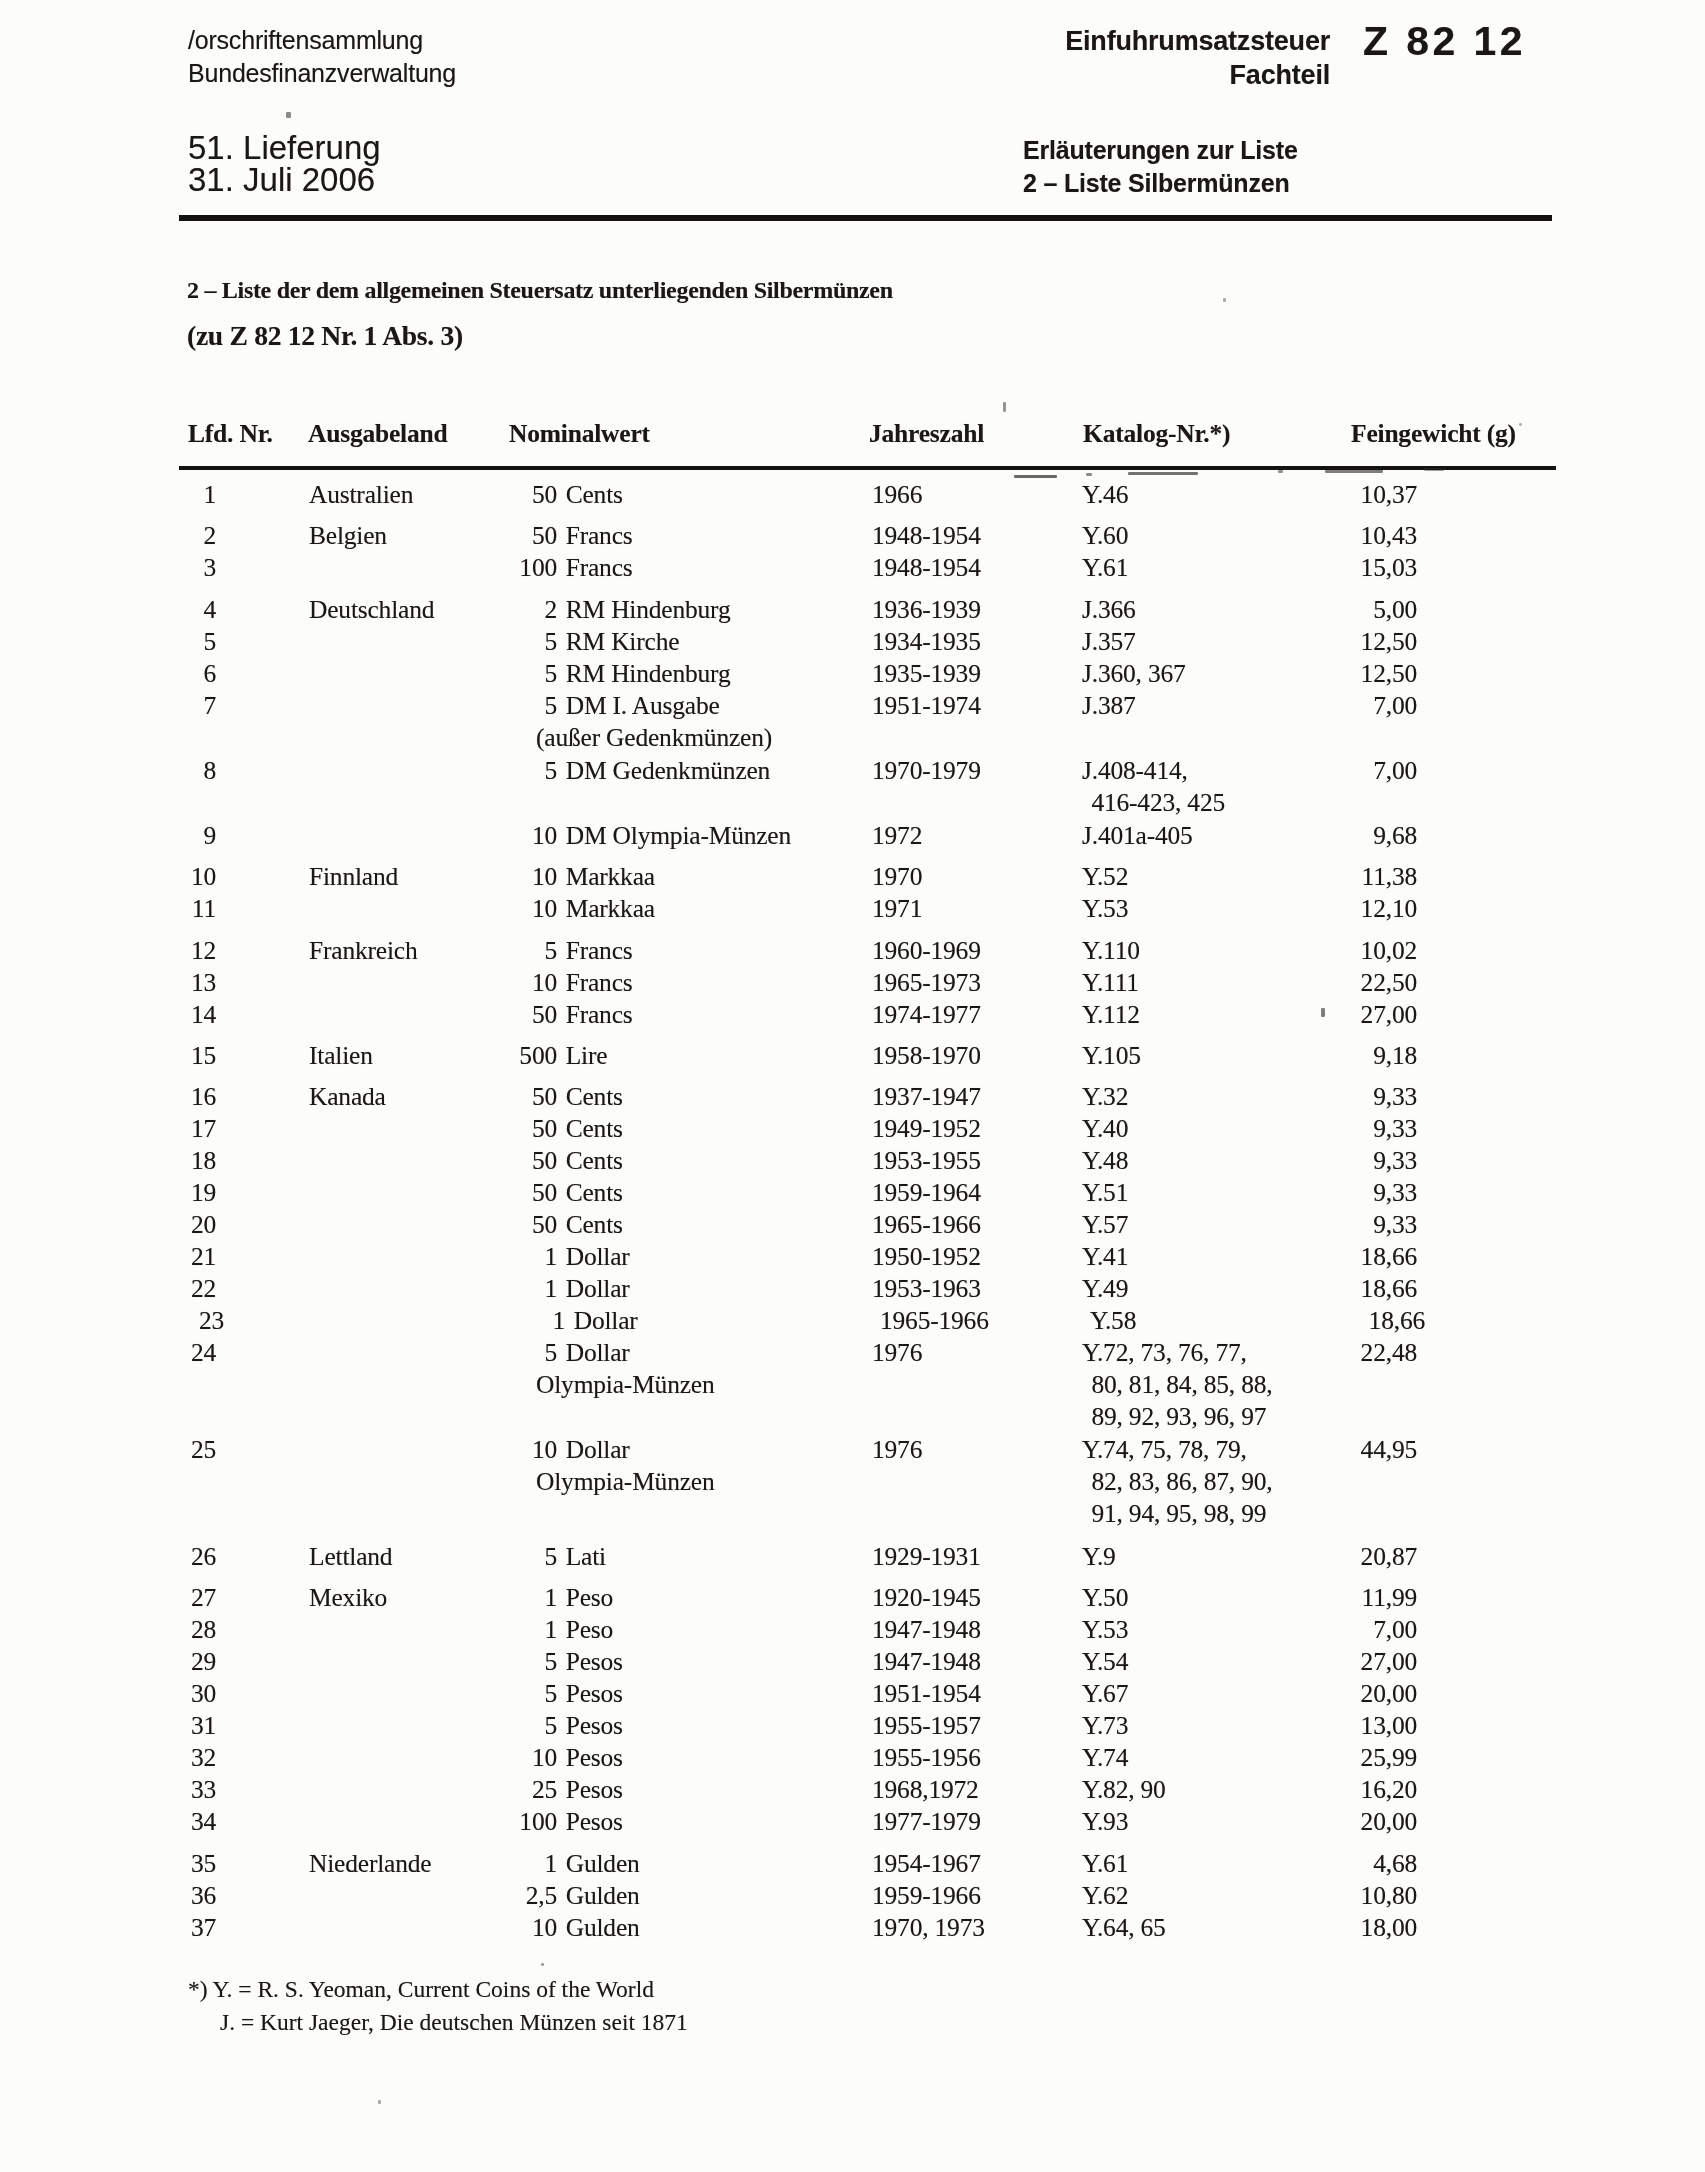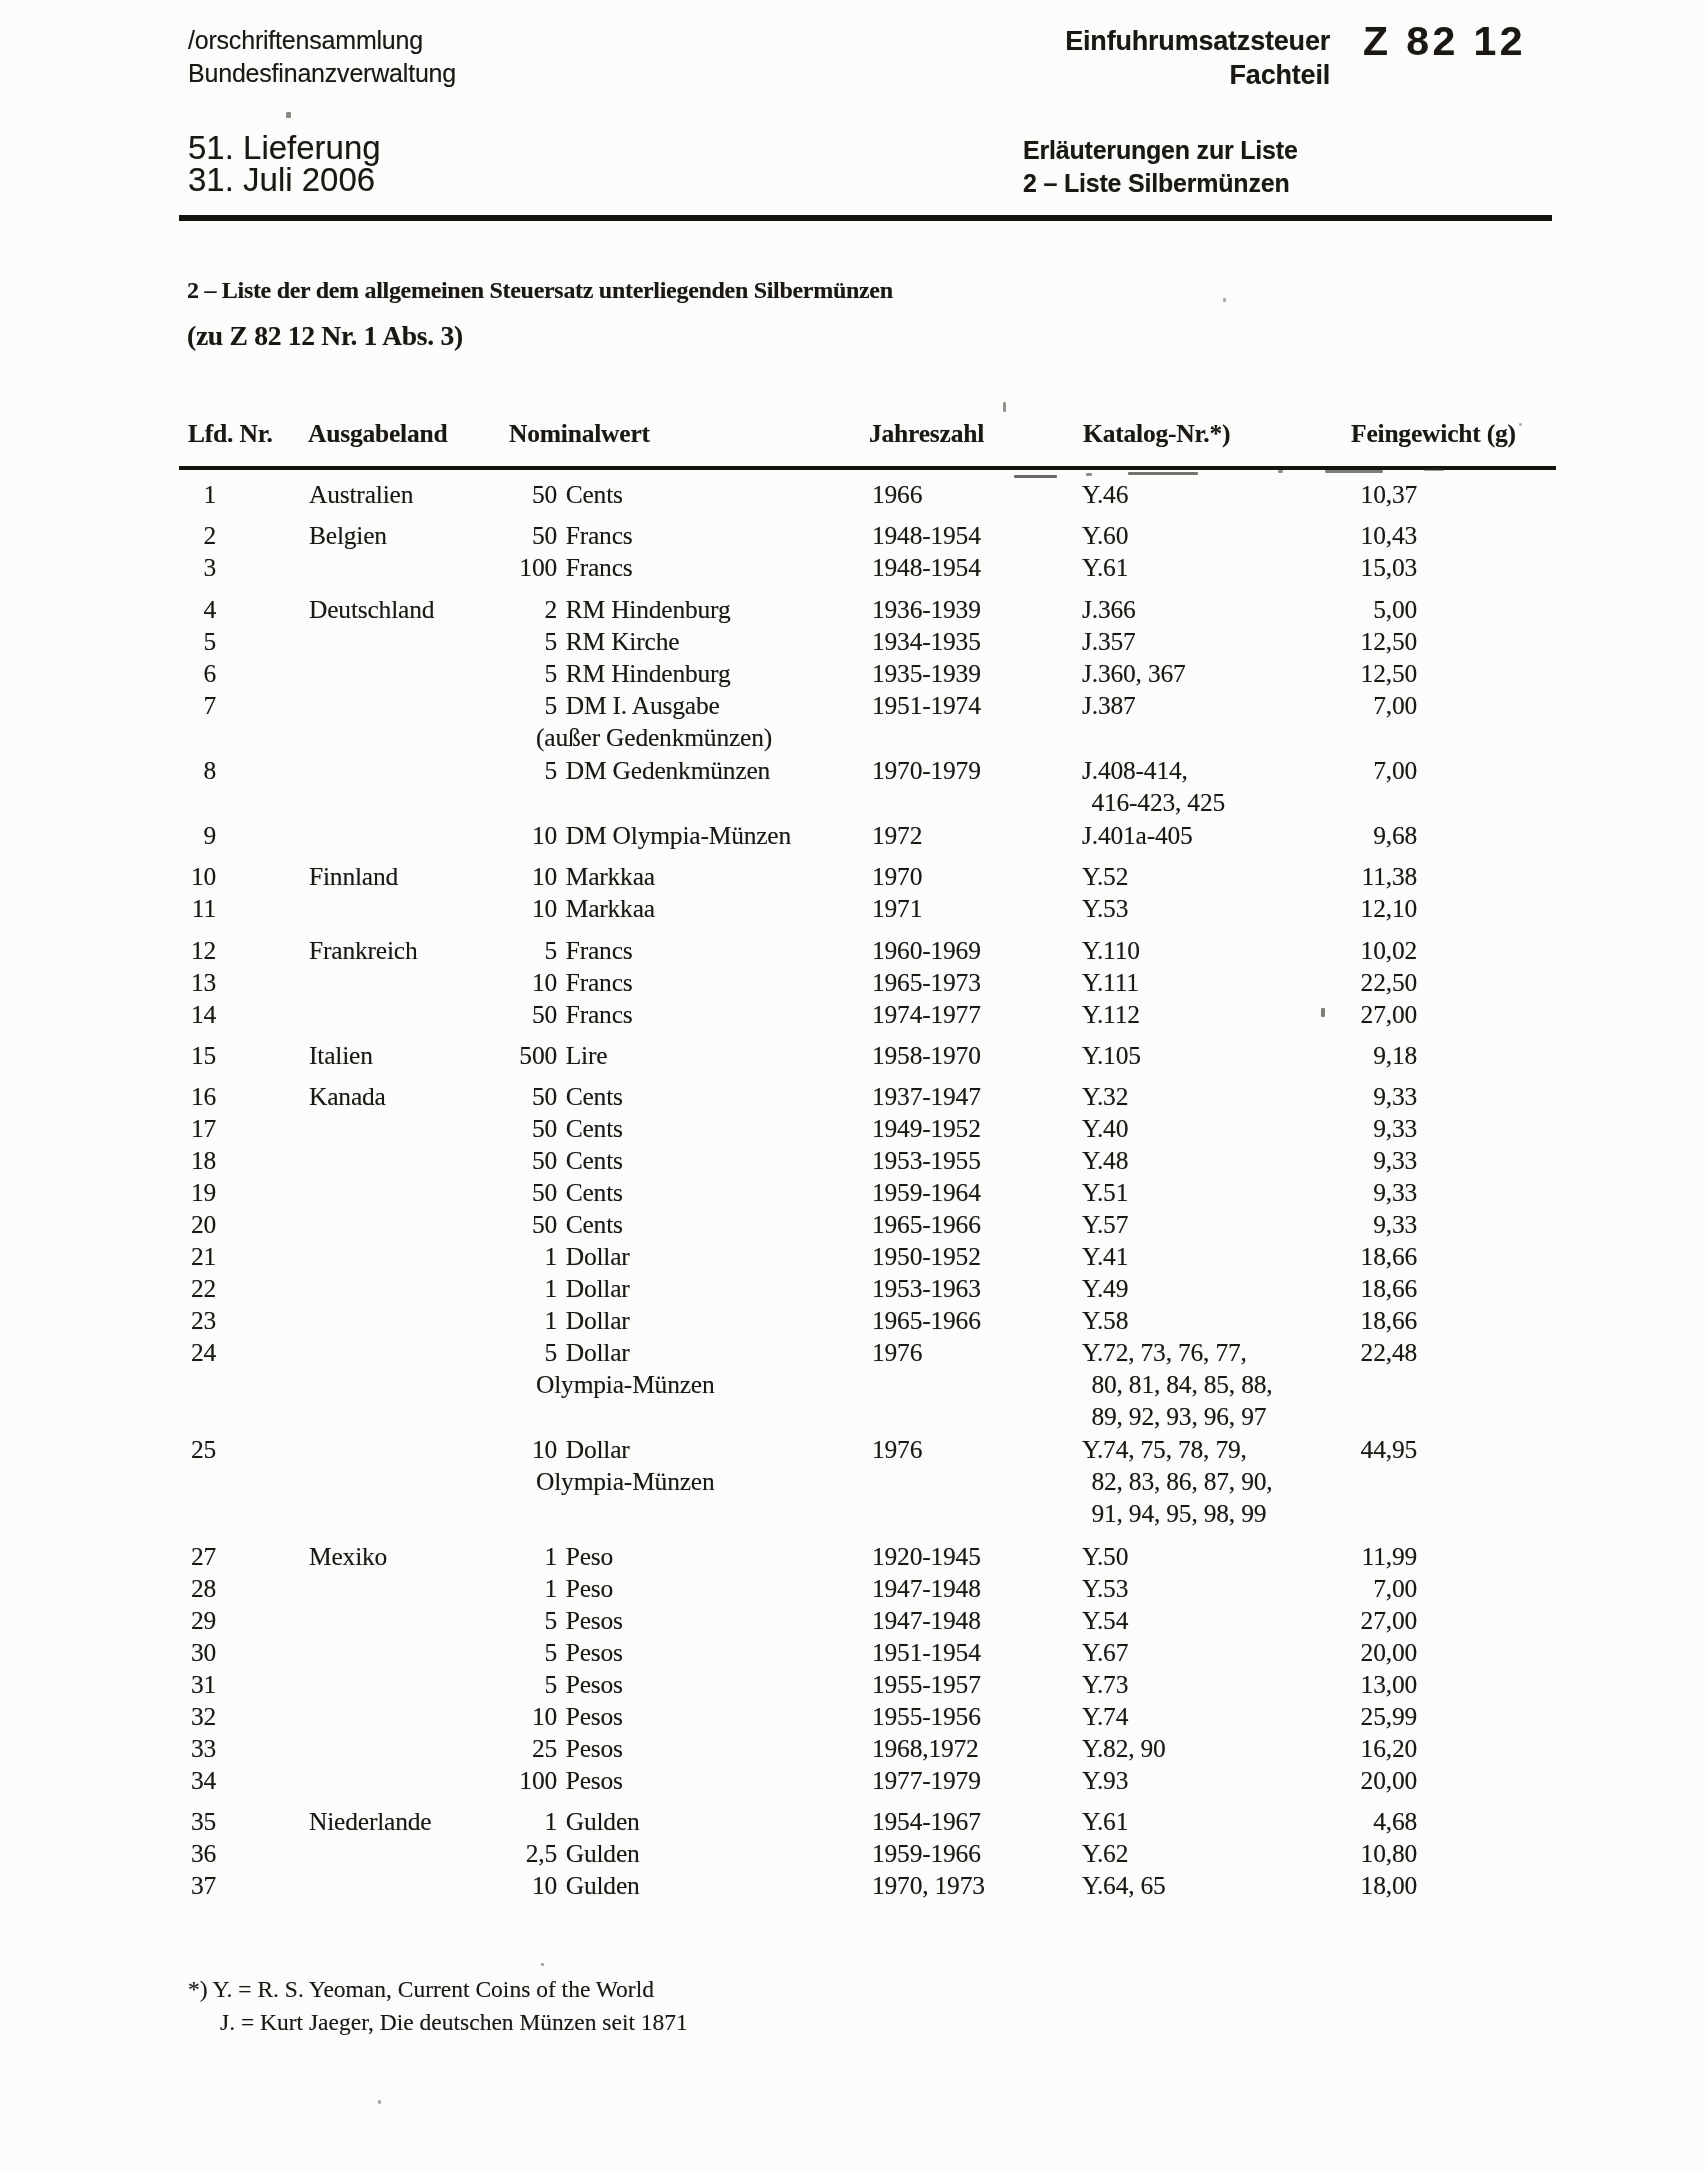--- a/index.html
+++ b/index.html
@@ -308,21 +308,21 @@
       <div class="row" style="height: 32px;">
         <div class="c c-nr">22</div>
         <div class="c c-country"></div>
         <div class="c c-nom"><span class="num">1</span><span class="unit">Dollar</span></div>
         <div class="c c-years">1953-1963</div>
         <div class="c c-cat">
           <div>Y.49</div>
         </div>
         <div class="c c-weight">18,66</div>
       </div>
-      <div class="row" style="height: 32px;">
+      <div class="row" style="height: 32px; margin-left: 8px;">
         <div class="c c-nr">23</div>
         <div class="c c-country"></div>
         <div class="c c-nom"><span class="num">1</span><span class="unit">Dollar</span></div>
         <div class="c c-years">1965-1966</div>
         <div class="c c-cat">
           <div>Y.58</div>
         </div>
         <div class="c c-weight">18,66</div>
       </div>
       <div class="row" style="height: 97px;">
@@ -341,20 +341,30 @@
         <div class="c c-nr">25</div>
         <div class="c c-country"></div>
         <div class="c c-nom"><span class="num">10</span><span class="unit">Dollar</span><div class="cont">Olympia-Münzen</div></div>
         <div class="c c-years">1976</div>
         <div class="c c-cat">
           <div>Y.74, 75, 78, 79,</div>
           <div class="catcont">82, 83, 86, 87, 90,</div>
           <div class="catcont">91, 94, 95, 98, 99</div>
         </div>
         <div class="c c-weight">44,95</div>
+      </div>
+      <div class="row gap" style="height: 32px;">
+        <div class="c c-nr">26</div>
+        <div class="c c-country">Lettland</div>
+        <div class="c c-nom"><span class="num">5</span><span class="unit">Lati</span></div>
+        <div class="c c-years">1929-1931</div>
+        <div class="c c-cat">
+          <div>Y.9</div>
+        </div>
+        <div class="c c-weight">20,87</div>
       </div>
       <div class="row gap" style="height: 32px;">
         <div class="c c-nr">27</div>
         <div class="c c-country">Mexiko</div>
         <div class="c c-nom"><span class="num">1</span><span class="unit">Peso</span></div>
         <div class="c c-years">1920-1945</div>
         <div class="c c-cat">
           <div>Y.50</div>
         </div>
         <div class="c c-weight">11,99</div>

